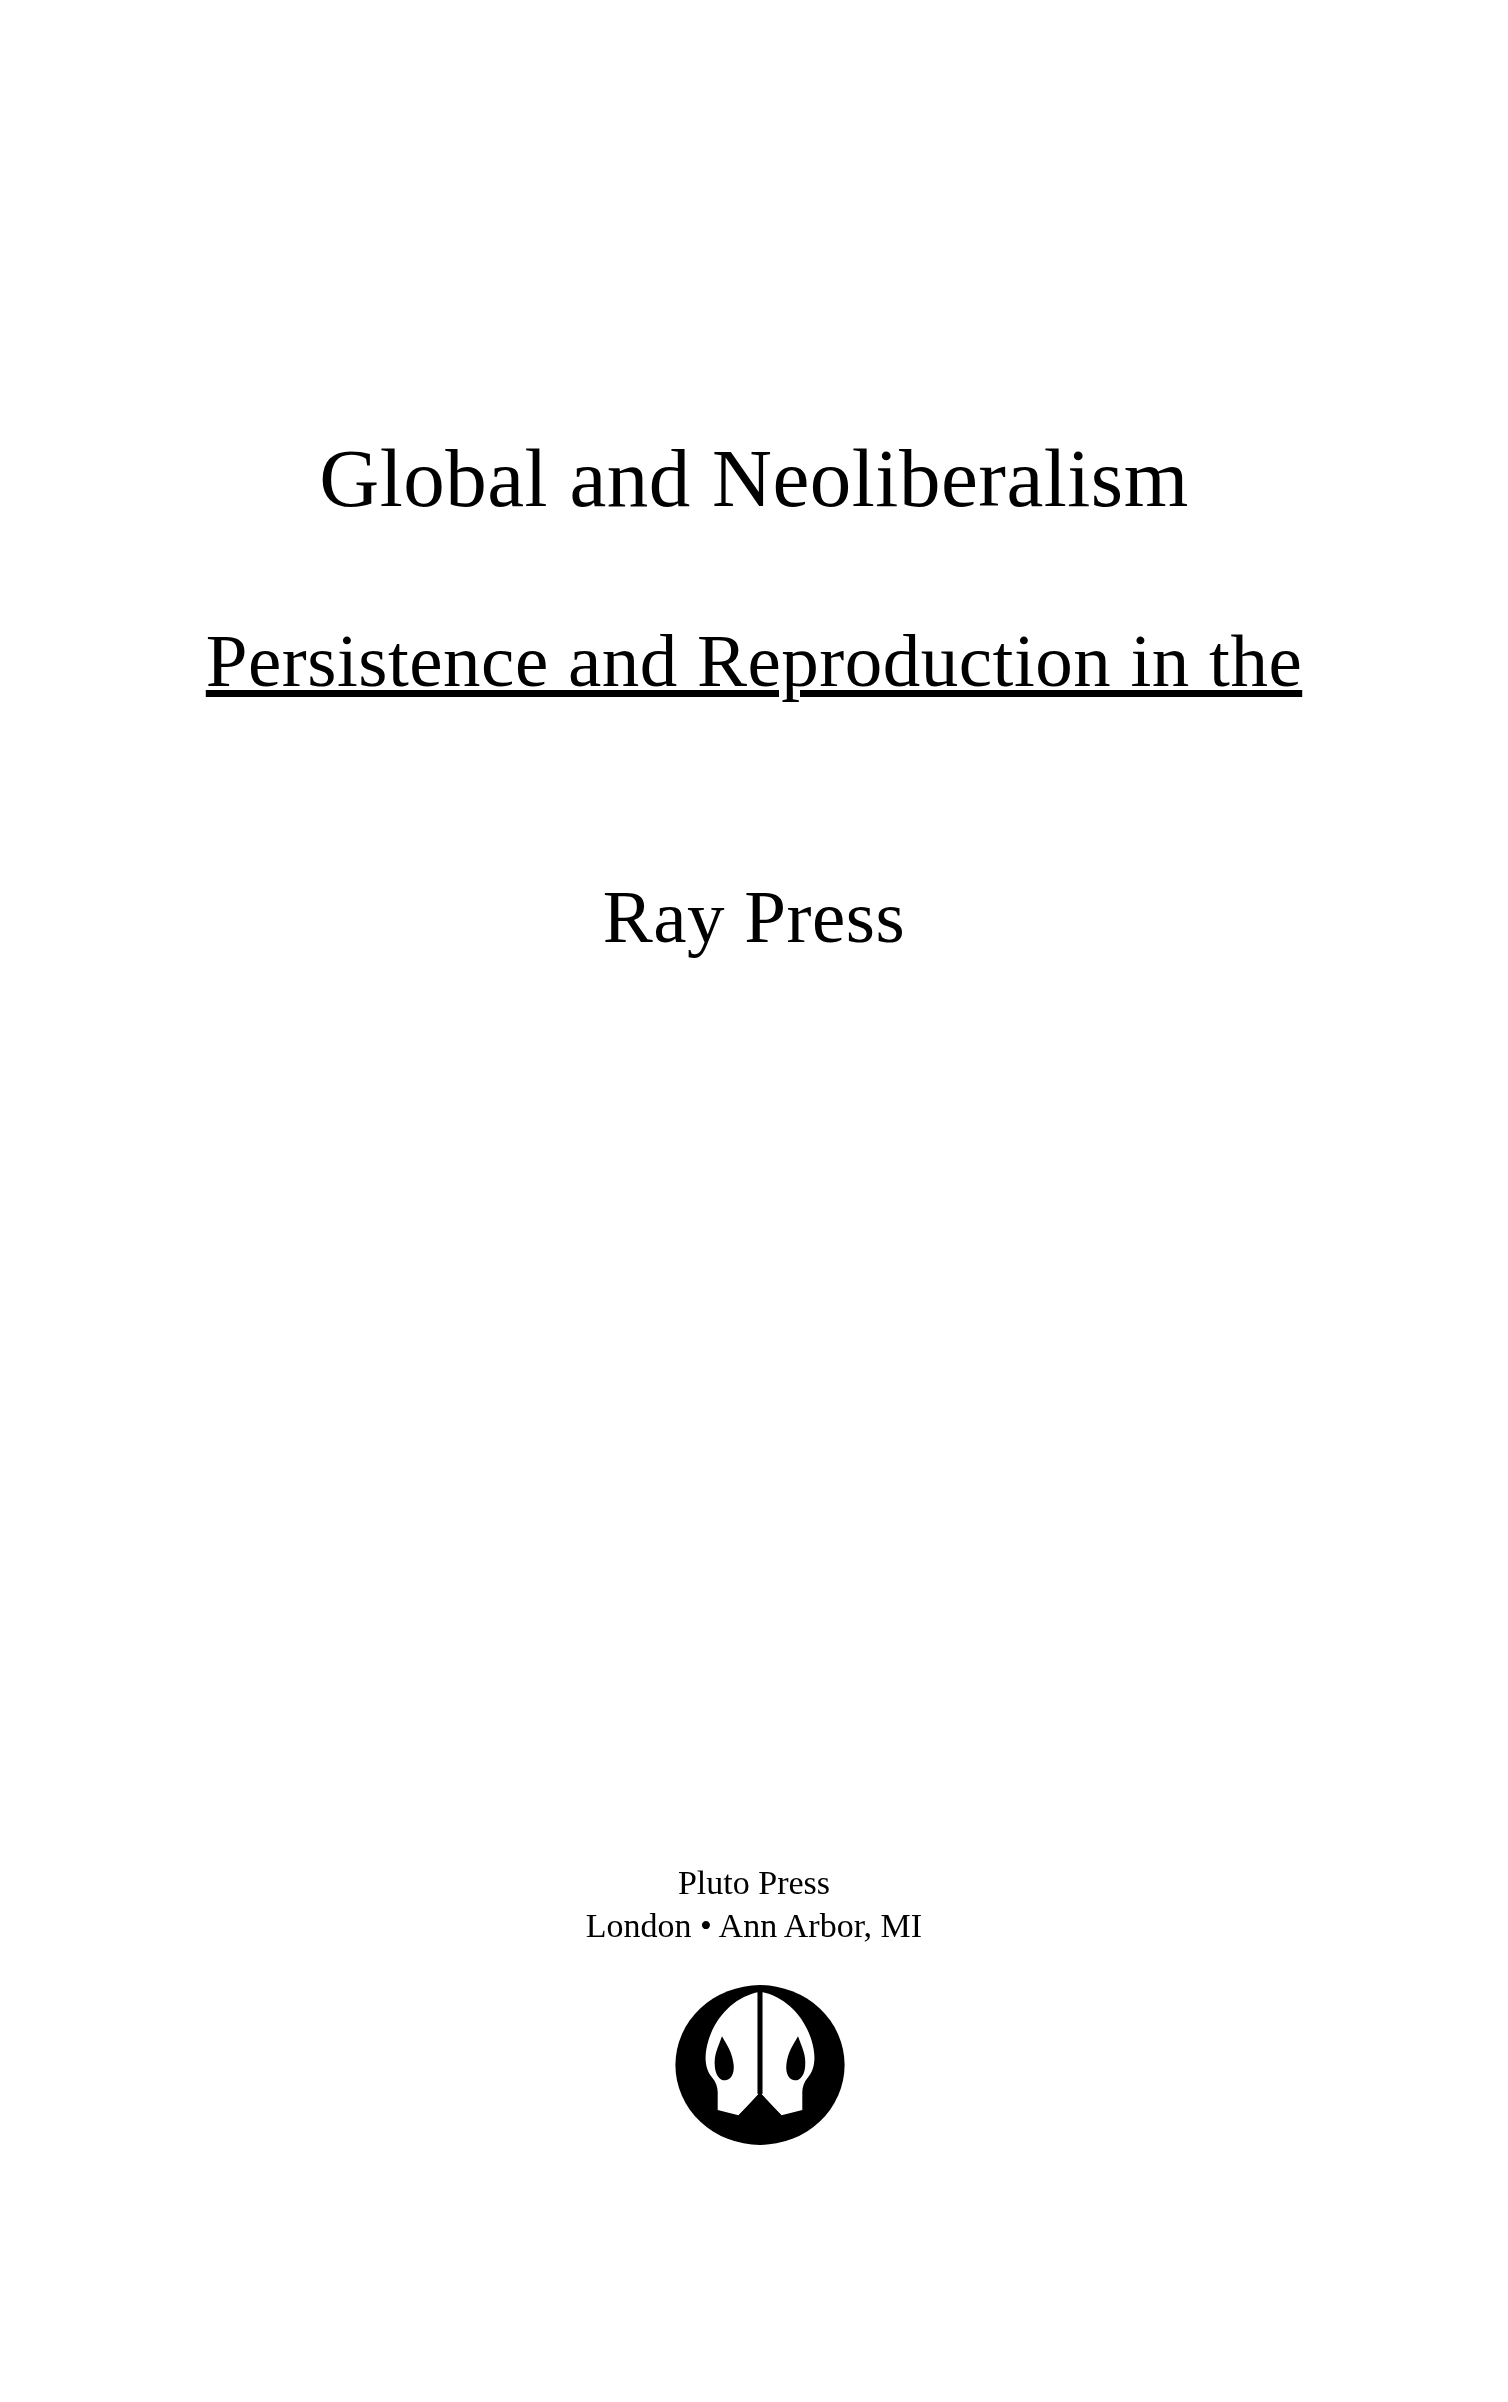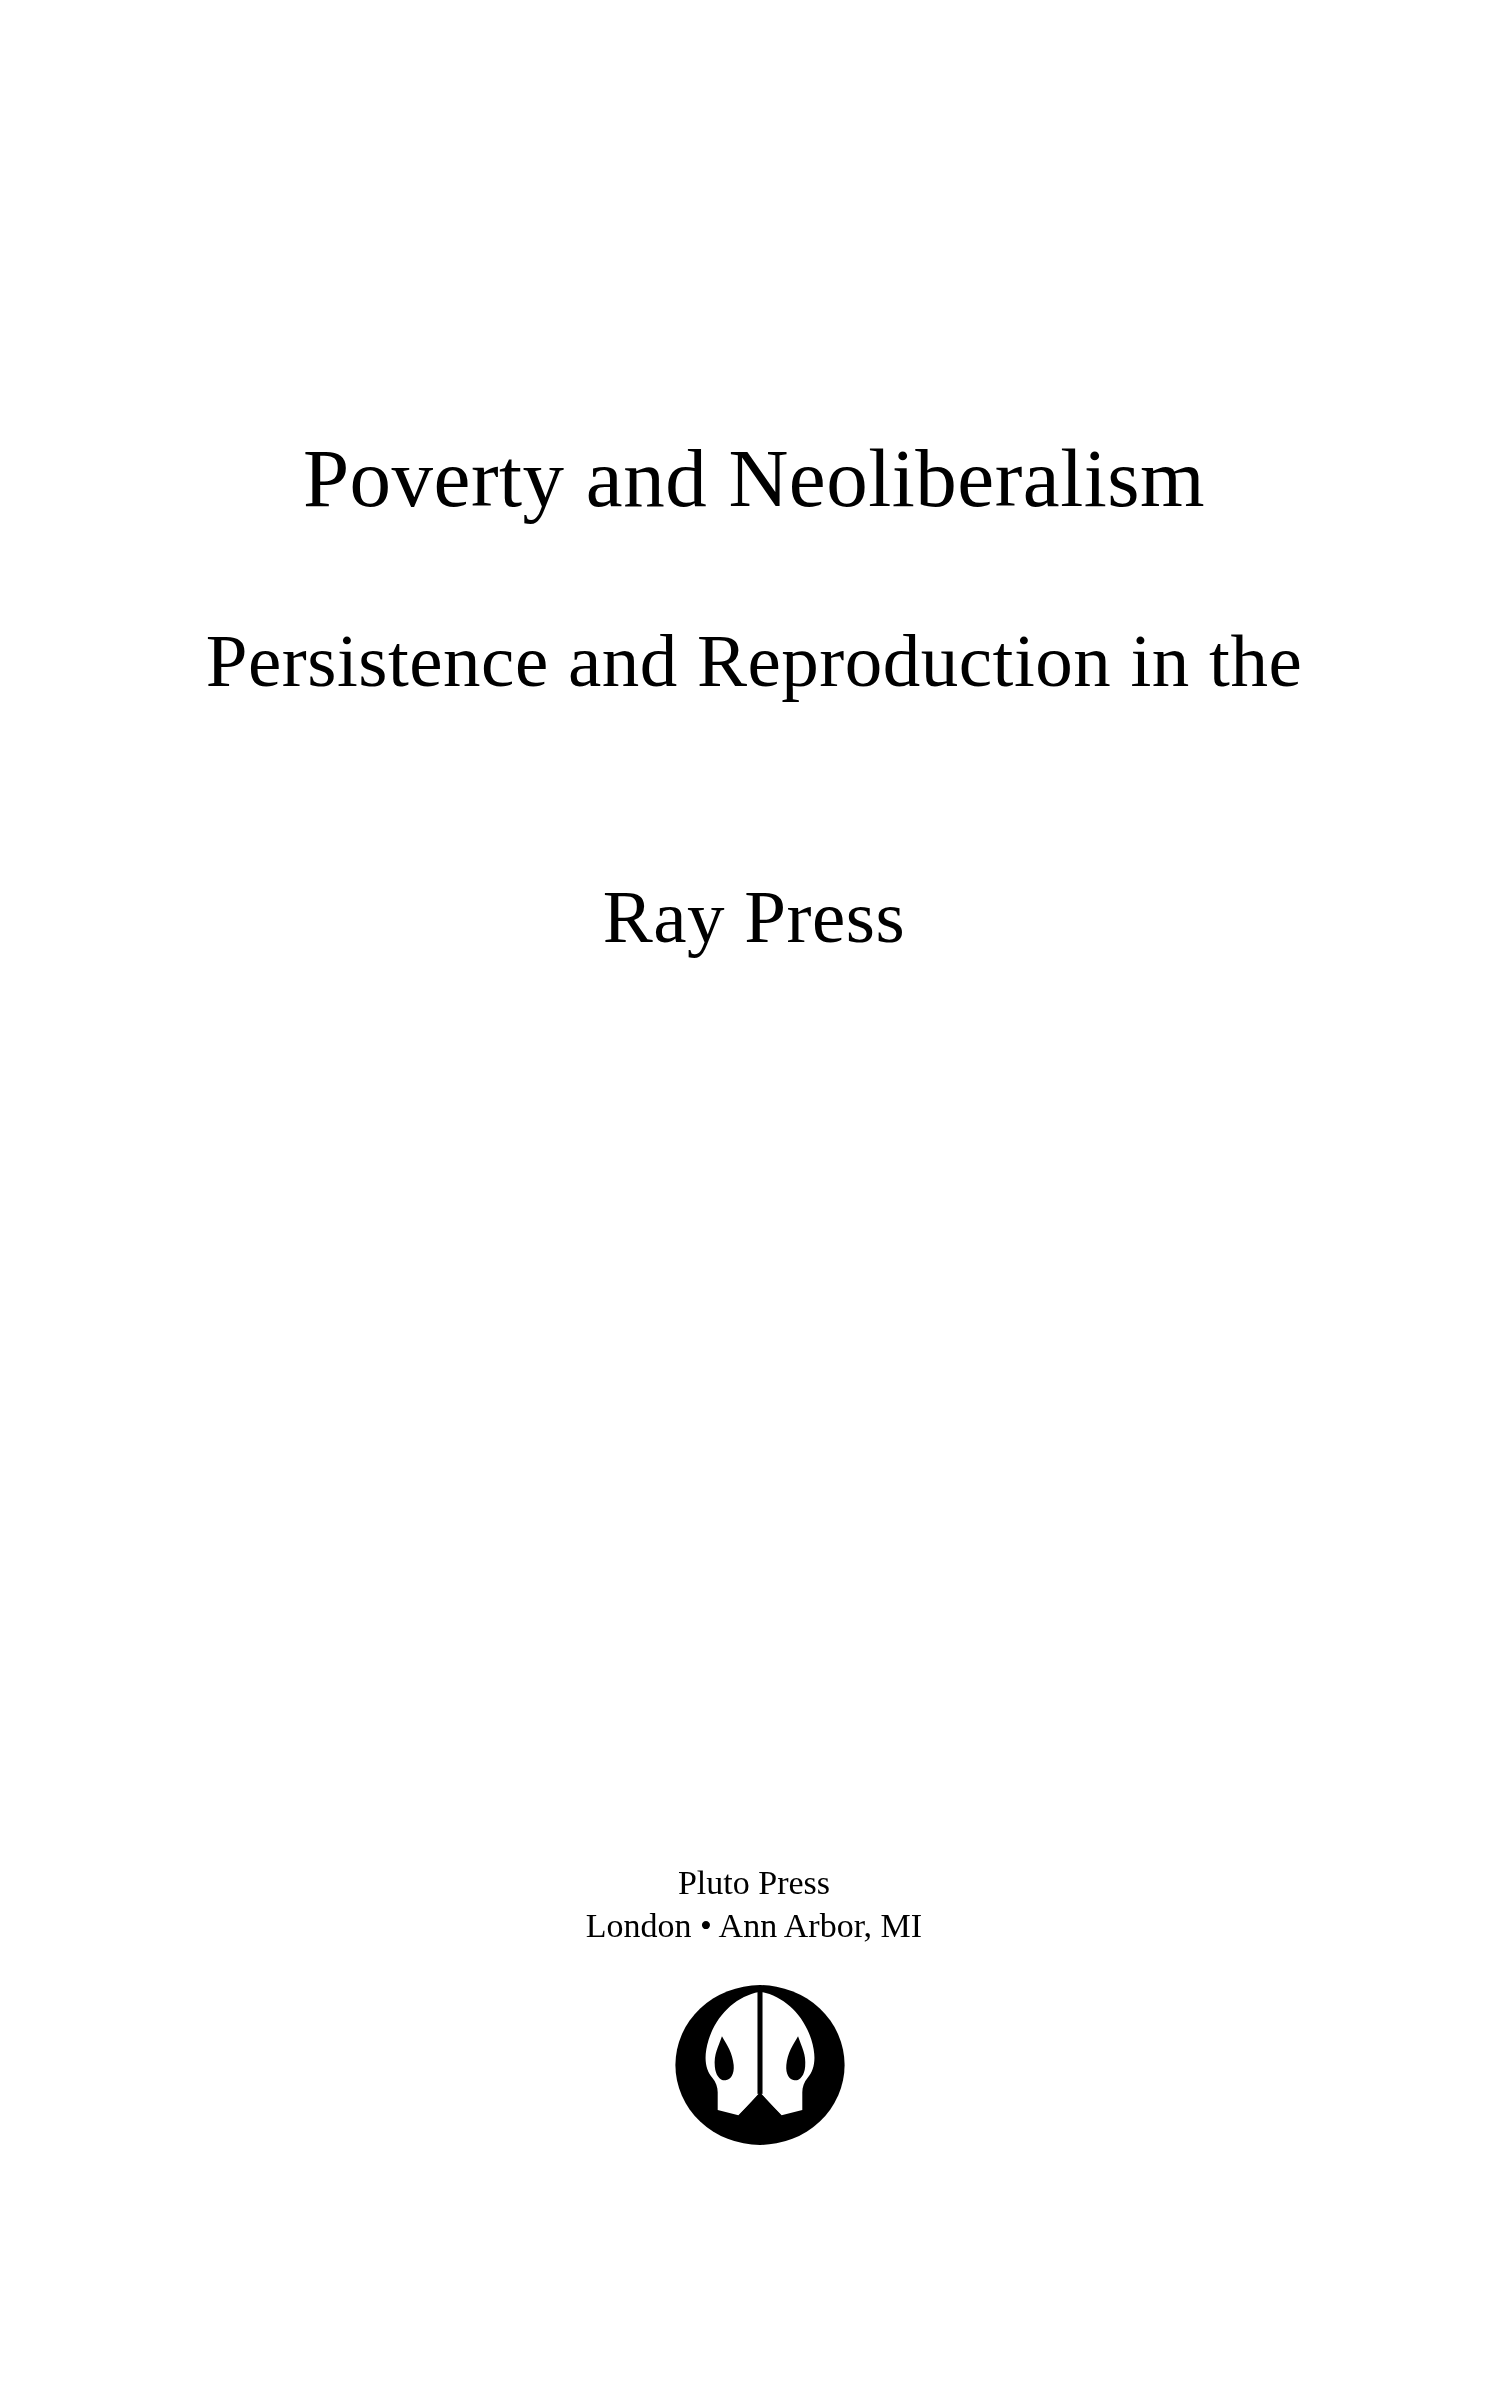--- a/index.html
+++ b/index.html
@@ -20,20 +20,21 @@
     line-height: 1;
     font-weight: normal;
     margin: 0;
     letter-spacing: 0.5px;
   }
   .subtitle {
     top: 616px;
     font-size: 75px;
     line-height: 90px;
     letter-spacing: 0.5px;
+    text-decoration: underline;
   }
   .author {
     top: 879px;
     font-size: 75px;
     line-height: 1;
     letter-spacing: 0.5px;
   }
   .imprint {
     top: 1861px;
     font-size: 34px;
@@ -45,21 +46,21 @@
     top: 1980px;
     width: 180px;
     height: 170px;
   }
 </style>
 </head>
 <body>
 
 <div class="page">
 
-  <h1 class="centerline title">Poverty and Neoliberalism</h1>
+  <h1 class="centerline title">Global and Neoliberalism</h1>
 
   <div class="centerline subtitle">
     <div>Persistence and Reproduction in the</div>
   </div>
 
   <div class="centerline author">Ray Press</div>
 
   <div class="centerline imprint">
     <div>Pluto Press</div>
     <div>London • Ann Arbor, MI</div>

